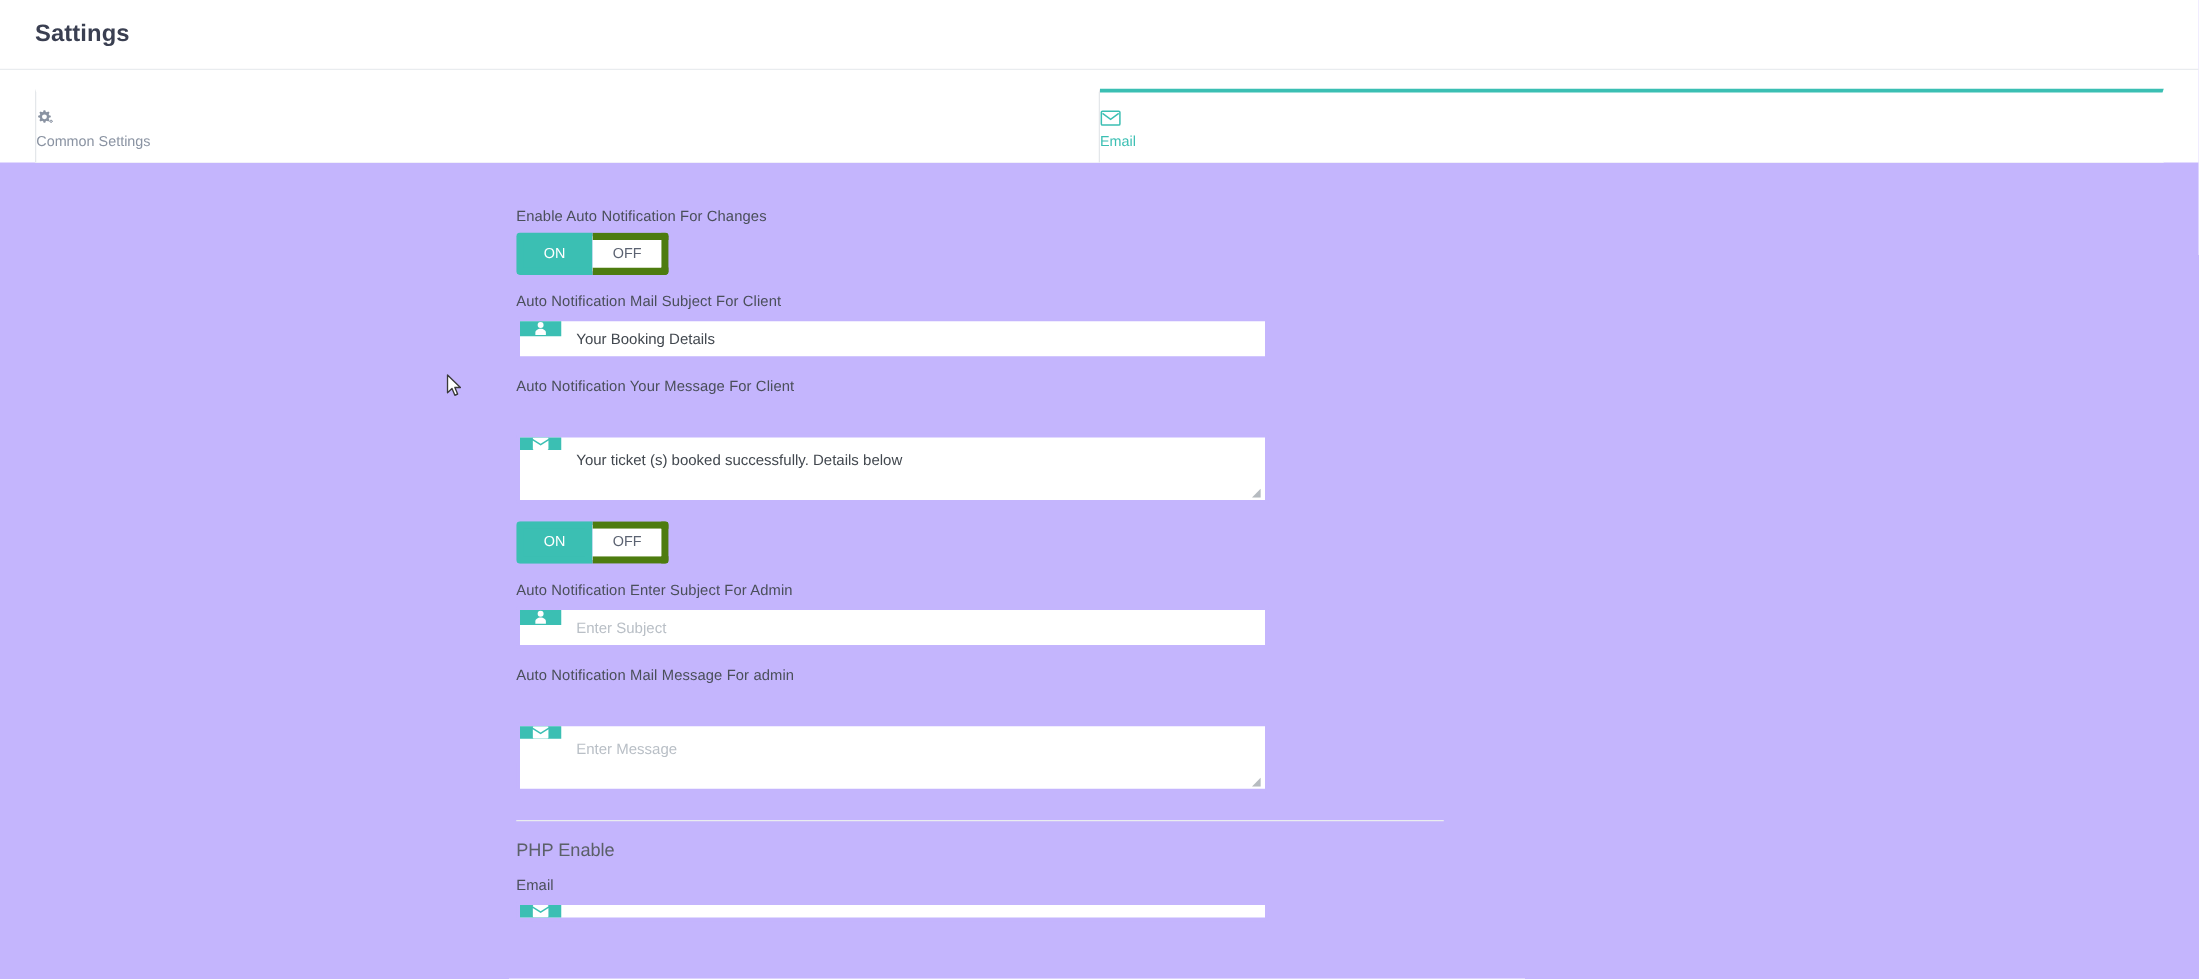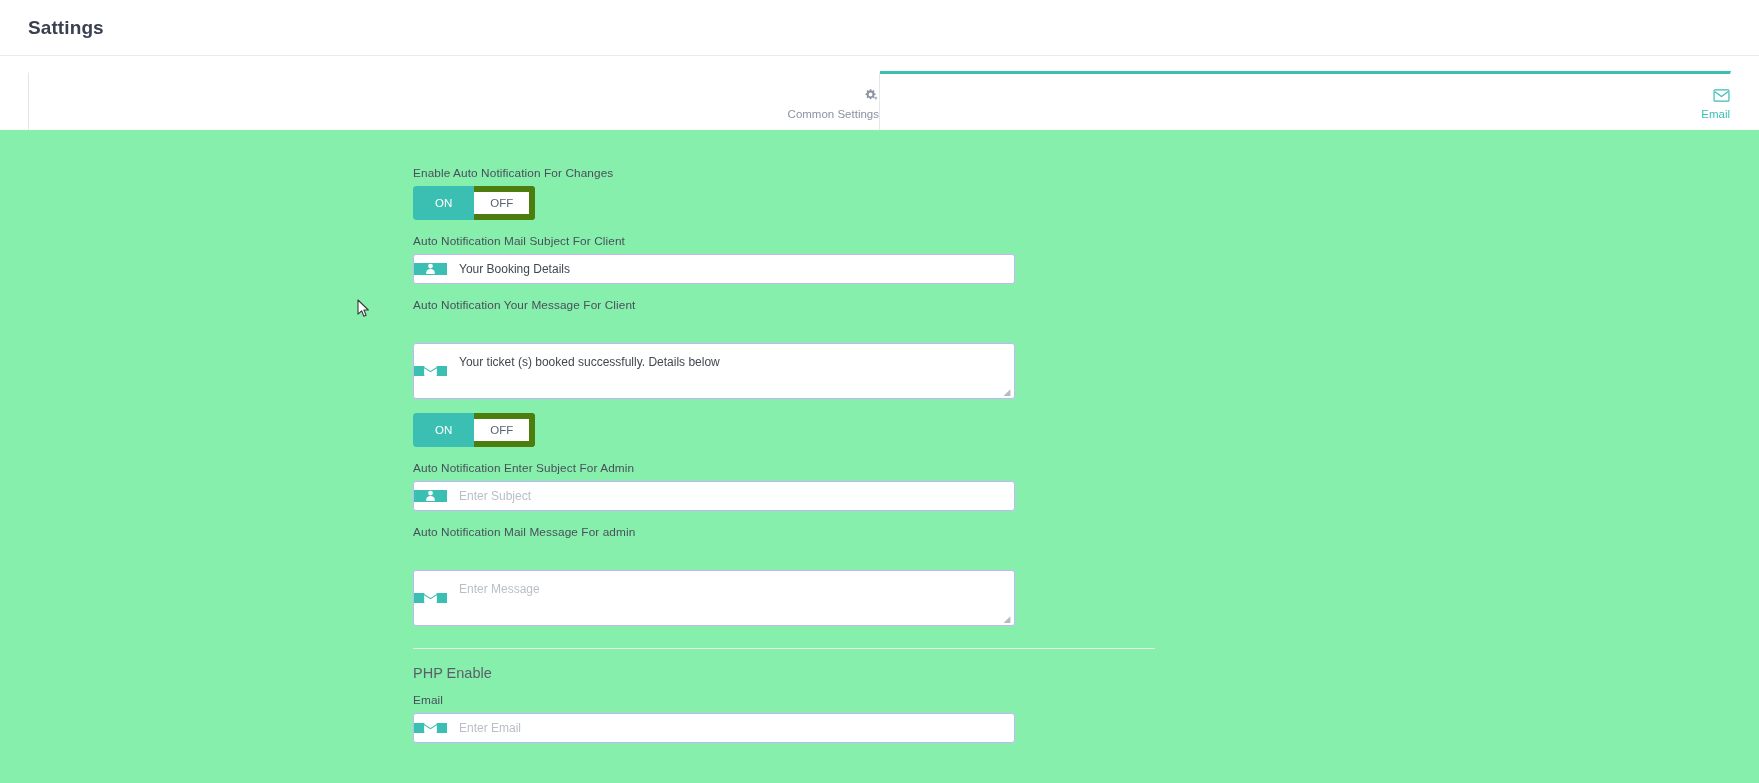--- a/index.html
+++ b/index.html
@@ -6,21 +6,21 @@
   html, body {
     margin: 0; padding: 0;
     width: 1759px; height: 783px;
     background: #ffffff;
     font-family: "Liberation Sans", sans-serif;
     overflow: hidden;
   }
   .page {
     position: relative;
     width: 1759px; height: 783px;
-    background: #86efac;
+    background: #c4b5fd;
   }
 
   
   .page-header {
     height: 56px;
     padding: 0 28px;
     display: flex;
     align-items: center;
     border-bottom: 1px solid #e9ecef;
     background: #ffffff;
@@ -38,21 +38,21 @@
     padding: 15px 28px 0 28px;
     background: #ffffff;
   }
   .tabs {
     display: flex;
     width: 100%;
     border-bottom: 1px solid #e4e7ea;
   }
   .tab {
     flex: 1 1 0;
-    text-align: right;
+    text-align: left;
     padding: 12px 0 10px 0;
     cursor: pointer;
     background: #ffffff;
     border: 1px solid #e4e7ea;
     border-bottom: none;
     border-top: 3px solid transparent;
     margin-bottom: -1px;
     user-select: none;
   }
   .tab + .tab { border-left: none; }
@@ -119,22 +119,22 @@
     border-radius: 3px 0 0 3px;
   }
   .toggle-btn.off-state {
     border-left: none;
     border-radius: 0 3px 3px 0;
   }
 
   
   .input-group {
     display: flex;
-    align-items: center;
-    border: 1px solid #c4b5fd;
+    align-items: flex-start;
+    border: 3px solid #c4b5fd;
     border-radius: 3px;
     background: #ffffff;
     width: 602px;
   }
   .input-addon {
     width: 33px;
     background: #3bbfb3;
     color: #ffffff;
     display: flex;
     align-items: center;
@@ -329,21 +329,20 @@
 
       <div class="field">
         <span class="field-label">Email</span>
         <div class="input-group">
           <div class="input-addon">
             <svg width="13" height="10" viewBox="0 0 14 11" fill="currentColor" aria-hidden="true">
               <path d="M1 0h12a1 1 0 0 1 1 1v.2L7 5.6 0 1.2V1a1 1 0 0 1 1-1z"></path>
               <path d="M0 2.6l7 4.4 7-4.4V10a1 1 0 0 1-1 1H1a1 1 0 0 1-1-1V2.6z"></path>
             </svg>
           </div>
-          <input class="input-ctrl" type="text" placeholder="Enter Email" style="">
         </div>
       </div>
 
       <div class="save-row">
         <button class="save-btn">
           <span>
             <svg width="11" height="11" viewBox="0 0 12 12" fill="currentColor" aria-hidden="true">
               <path d="M1 0h8.2L12 2.8V11a1 1 0 0 1-1 1h-1V7.2H2V12H1a1 1 0 0 1-1-1V1a1 1 0 0 1 1-1zm2 .8v3.1h5V.8H3zm-0.2 7.2h6.4V12H2.8V8z"></path>
             </svg>
           </span>

